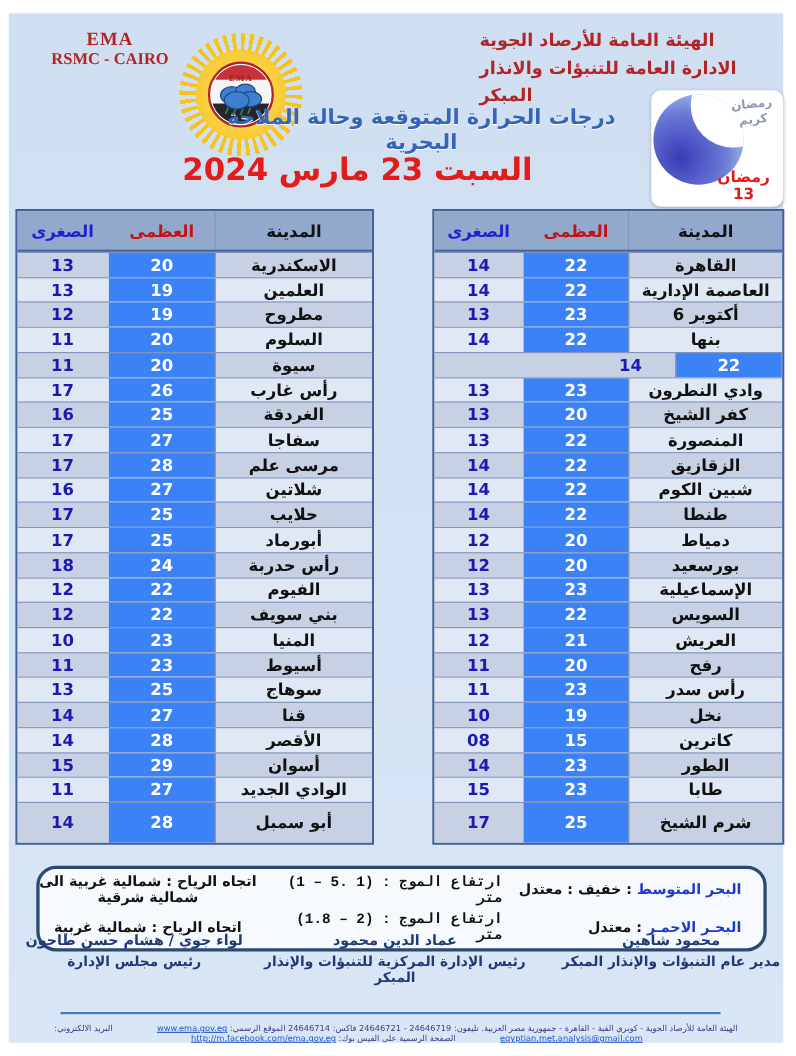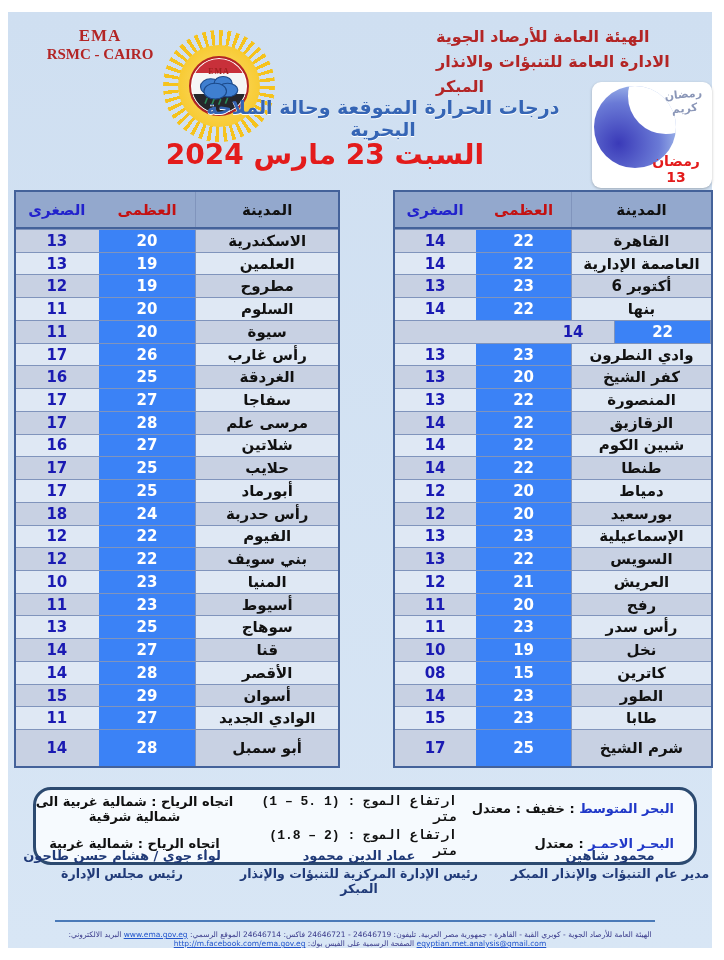--- a/index.html
+++ b/index.html
@@ -94,21 +94,21 @@
   .sig .name{font-size:13px;}
   .sig .role{font-size:12.5px;margin-top:3px;}
   .sig-right{left:510px;width:200px;}
   .sig-center{left:228px;width:262px;}
   .sig-left{left:20px;width:204px;}
 
   .divider{left:55px;top:920px;width:600px;height:2px;background:#4a7ab8;}
 
   .contact{left:14px;top:930px;width:692px;text-align:center;direction:rtl;
     font-size:7.5px;color:#3a3a8a;}
-  .contact a{color:#2255cc;direction:ltr;unicode-bidi:isolate;}
+  .contact a{color:#2255cc;direction:ltr;unicode-bidi:isolate;margin-left:38px;}
 
   .ltr-num{direction:ltr;unicode-bidi:isolate;}
 </style>
 </head>
 <body>
 
 <div class="abs panel"></div>
 
 <div class="abs ema-en">
   <div class="l1">EMA</div>

